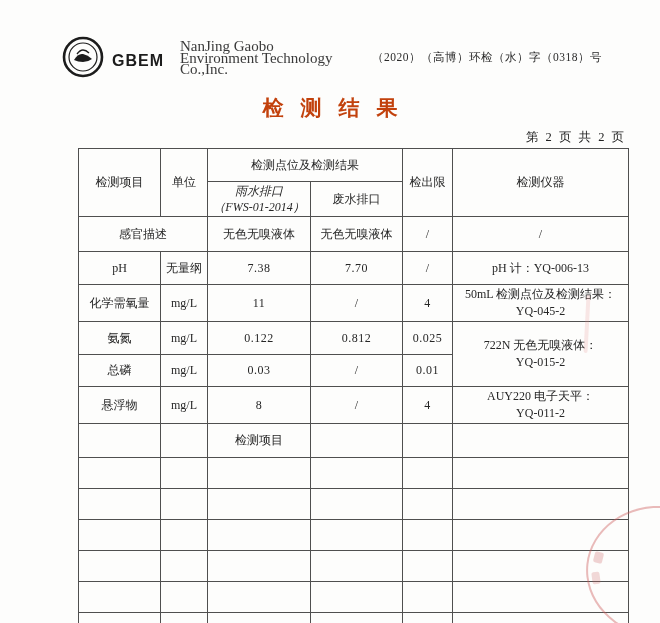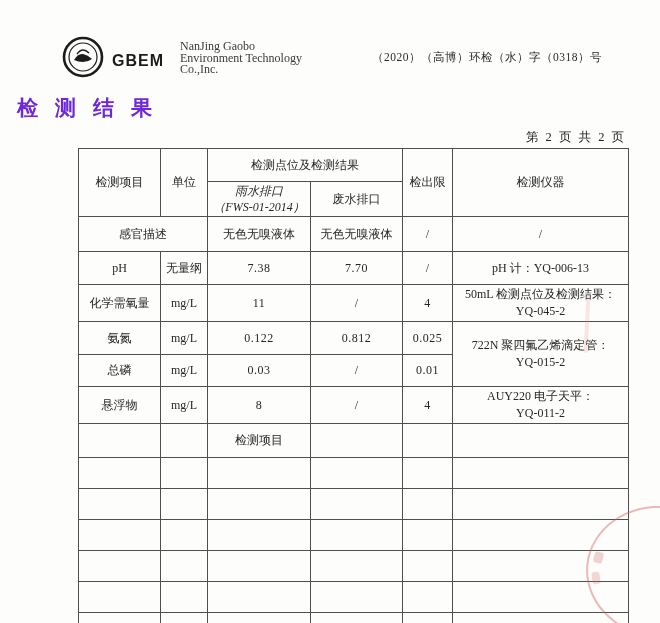--- a/index.html
+++ b/index.html
@@ -4,24 +4,24 @@
 <style>
   * { margin:0; padding:0; box-sizing:border-box; }
   html,body { width:660px; height:623px; }
   body { background:#fdfdfc; font-family:"Liberation Serif","DejaVu Serif",serif; color:#2a2a2a; position:relative; overflow:hidden; }
   .page { position:absolute; inset:0; background:#fdfdfc; }
 
   
   .logo-wrap { position:absolute; left:62px; top:36px; display:flex; align-items:center; }
   .emblem { width:42px; height:42px; }
   .logo-text { font-family:"Liberation Sans","DejaVu Sans",sans-serif; font-weight:bold; font-size:16px; letter-spacing:1px; color:#1c1c1c; margin-left:8px; margin-top:8px; }
-  .company { position:absolute; left:180px; top:41px; font-size:12px; line-height:11.5px; color:#3a3a3a; }
+  .company { position:absolute; left:180px; top:41px; font-size:15px; line-height:11.5px; color:#3a3a3a; }
   .doc-number { position:absolute; left:372px; top:50px; font-size:11.5px; color:#2a2a2a; letter-spacing:0.5px; white-space:nowrap; }
 
-  .title { position:absolute; left:0; top:94px; width:100%; text-align:left; font-size:21px; font-weight:bold; letter-spacing:17px; text-indent:17px; color:#6d28d9; }
+  .title { position:absolute; left:0; top:94px; width:100%; text-align:center; font-size:21px; font-weight:bold; letter-spacing:17px; text-indent:17px; color:#c2410c; }
   .page-info { position:absolute; right:34px; top:129px; font-size:12.5px; letter-spacing:2px; color:#222; }
 
   
   table.report { position:absolute; left:78px; top:148px; width:550px; border-collapse:collapse; table-layout:fixed; }
   table.report td { border:1px solid #4f4f4f; text-align:center; vertical-align:middle; font-size:12px; color:#262626; padding:1px 2px; overflow:hidden; }
   td.hd { font-size:12.5px; }
   .two-line span { display:block; line-height:16px;font-style:italic; }
   .instr { font-size:11px; }
   .instr span { display:block; line-height:17px; }
   .num { letter-spacing:0.5px; }
@@ -110,21 +110,21 @@
         </td>
       </tr>
 
       <tr style="height:33px">
         <td>氨氮</td>
         <td>mg/L</td>
         <td class="num">0.122</td>
         <td class="num">0.812</td>
         <td class="num">0.025</td>
         <td class="instr" rowspan="2">
-          <span>722N 聚四氟乙烯滴定管：</span>
+          <span>722N 无色无嗅液体：</span>
           <span>YQ-015-2</span>
         </td>
       </tr>
 
       <tr style="height:32px">
         <td>总磷</td>
         <td>mg/L</td>
         <td class="num">0.03</td>
         <td>/</td>
         <td class="num">0.01</td>

